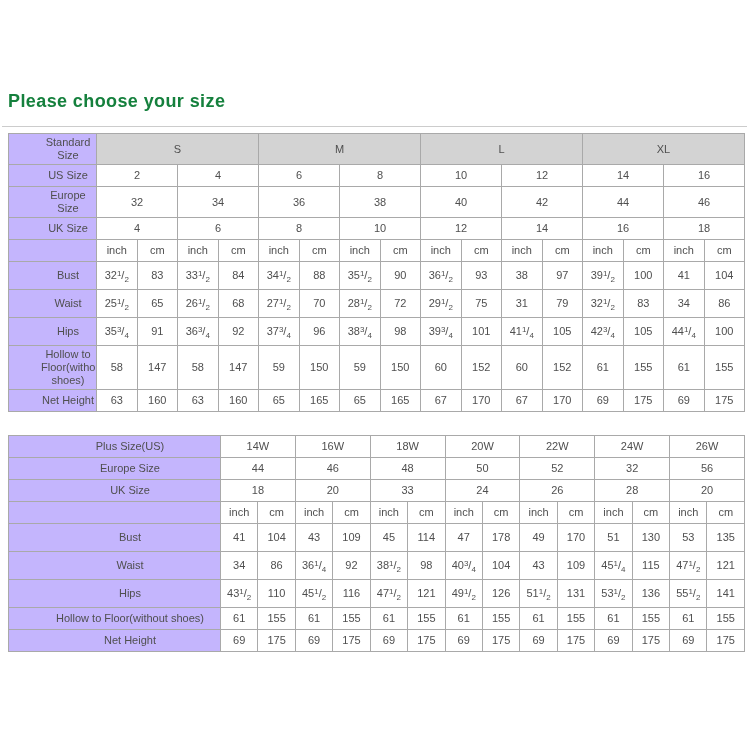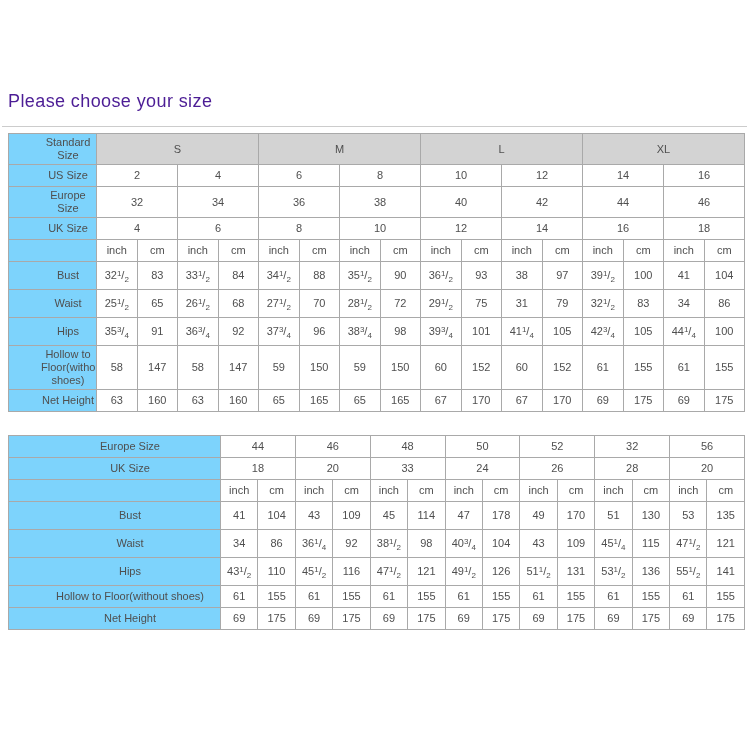--- a/index.html
+++ b/index.html
@@ -7,22 +7,22 @@
     margin: 0; padding: 0;
     width: 750px; height: 750px;
     background: #ffffff;
     font-family: "Liberation Sans", sans-serif;
   }
   .page { width: 750px; }
   .page-title {
     margin: 0 0 0 8px;
     padding-top: 91px;
     font-size: 18px;
-    font-weight: 400;
-    color: #4c1d95;
+    font-weight: 700;
+    color: #15803d;
     letter-spacing: 0.4px;
   }
   .rule {
     border-top: 1px solid #cccccc;
     margin: 14px 3px 6px 2px;
     height: 0;
   }
   table.size-table {
     border-collapse: collapse;
     table-layout: fixed;
@@ -34,21 +34,21 @@
     text-align: center;
     vertical-align: middle;
     color: #4f4f4f;
     font-size: 11px;
     line-height: 13px;
     padding: 2px 1px;
     height: 22px;
     background: #ffffff;
     overflow: hidden;
   }
-  table.size-table td.label-cell { background: #7dd3fc; padding-left: 32px; }
+  table.size-table td.label-cell { background: #c4b5fd; padding-left: 32px; }
   table.size-table td.shaded     { background: #d3d3d3; }
   table.size-table tr.h-md td    { height: 28px; }
   td sup { font-size: 8px; line-height: 0; vertical-align: 3px; }
   td sub { font-size: 8px; line-height: 0; vertical-align: -3px; }
   .table-gap { height: 23px; }
 </style>
 </head>
 <body>
 
 <div class="page">
@@ -245,20 +245,30 @@
         <col>
         <col>
         <col>
         <col>
         <col>
         <col>
         <col>
       </colgroup>
       <tbody>
         <tr>
+          <td class="label-cell">Plus Size(US)</td>
+          <td class="data-cell" colspan="2">14W</td>
+          <td class="data-cell" colspan="2">16W</td>
+          <td class="data-cell" colspan="2">18W</td>
+          <td class="data-cell" colspan="2">20W</td>
+          <td class="data-cell" colspan="2">22W</td>
+          <td class="data-cell" colspan="2">24W</td>
+          <td class="data-cell" colspan="2">26W</td>
+        </tr>
+        <tr>
           <td class="label-cell">Europe Size</td>
           <td class="data-cell" colspan="2">44</td>
           <td class="data-cell" colspan="2">46</td>
           <td class="data-cell" colspan="2">48</td>
           <td class="data-cell" colspan="2">50</td>
           <td class="data-cell" colspan="2">52</td>
           <td class="data-cell" colspan="2">32</td>
           <td class="data-cell" colspan="2">56</td>
         </tr>
         <tr>

